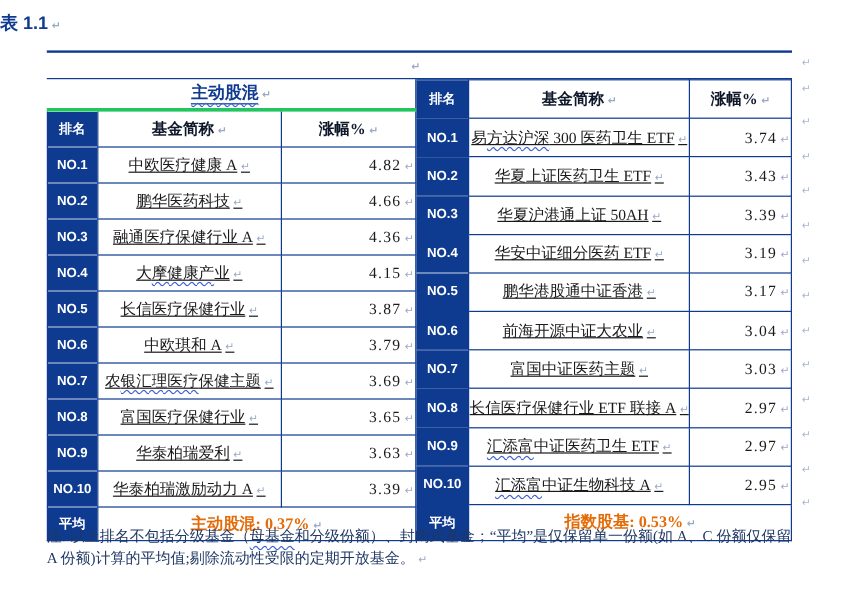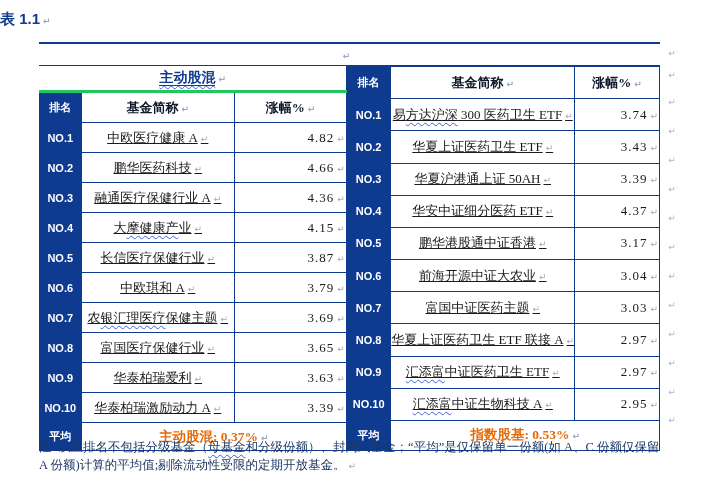--- a/index.html
+++ b/index.html
@@ -169,21 +169,21 @@
 
   <tr class="row">
     <td class="rank">NO.3</td>
     <td class="name"><span>华夏沪港通上证 50AH</span><span class="wavy"></span><span></span><span class="pm"></span></td>
     <td class="pct"><span>3.39</span><span class="pm"></span></td>
   </tr>
 
   <tr class="row">
     <td class="rank">NO.4</td>
     <td class="name"><span>华安中证细分医药 ETF</span><span class="wavy"></span><span></span><span class="pm"></span></td>
-    <td class="pct"><span>4.37</span><span class="pm"></span></td>
+    <td class="pct"><span>3.19</span><span class="pm"></span></td>
   </tr>
 
   <tr class="row">
     <td class="rank">NO.5</td>
     <td class="name"><span>鹏华港股通中证香港</span><span class="wavy"></span><span></span><span class="pm"></span></td>
     <td class="pct"><span>3.17</span><span class="pm"></span></td>
   </tr>
 
   <tr class="row">
     <td class="rank">NO.6</td>
@@ -192,21 +192,21 @@
   </tr>
 
   <tr class="row">
     <td class="rank">NO.7</td>
     <td class="name"><span>富国中证医药主题</span><span class="wavy"></span><span></span><span class="pm"></span></td>
     <td class="pct"><span>3.03</span><span class="pm"></span></td>
   </tr>
 
   <tr class="row">
     <td class="rank">NO.8</td>
-    <td class="name"><span>华夏上证医药卫生 ETF 联接 A</span><span class="wavy"></span><span></span><span class="pm"></span></td>
+    <td class="name"><span>长信医疗保健行业 ETF 联接 A</span><span class="wavy"></span><span></span><span class="pm"></span></td>
     <td class="pct"><span>2.97</span><span class="pm"></span></td>
   </tr>
 
   <tr class="row">
     <td class="rank">NO.9</td>
     <td class="name"><span></span><span class="wavy">汇添富</span><span>中证医药卫生 ETF</span><span class="pm"></span></td>
     <td class="pct"><span>2.97</span><span class="pm"></span></td>
   </tr>
 
   <tr class="row">

